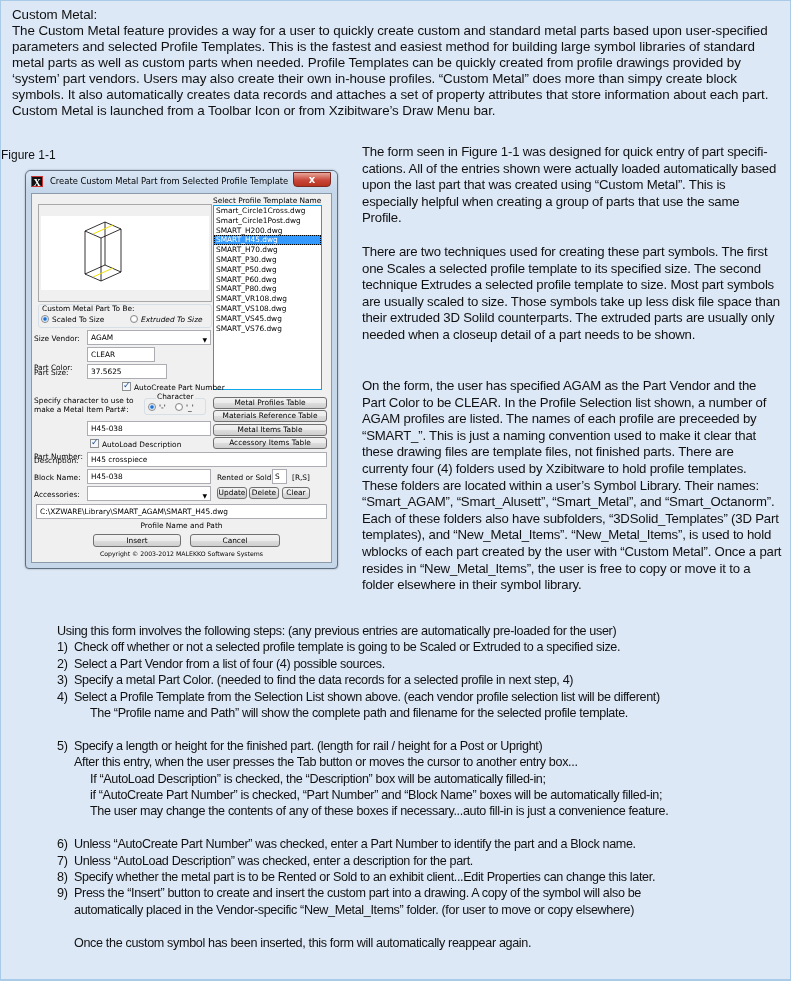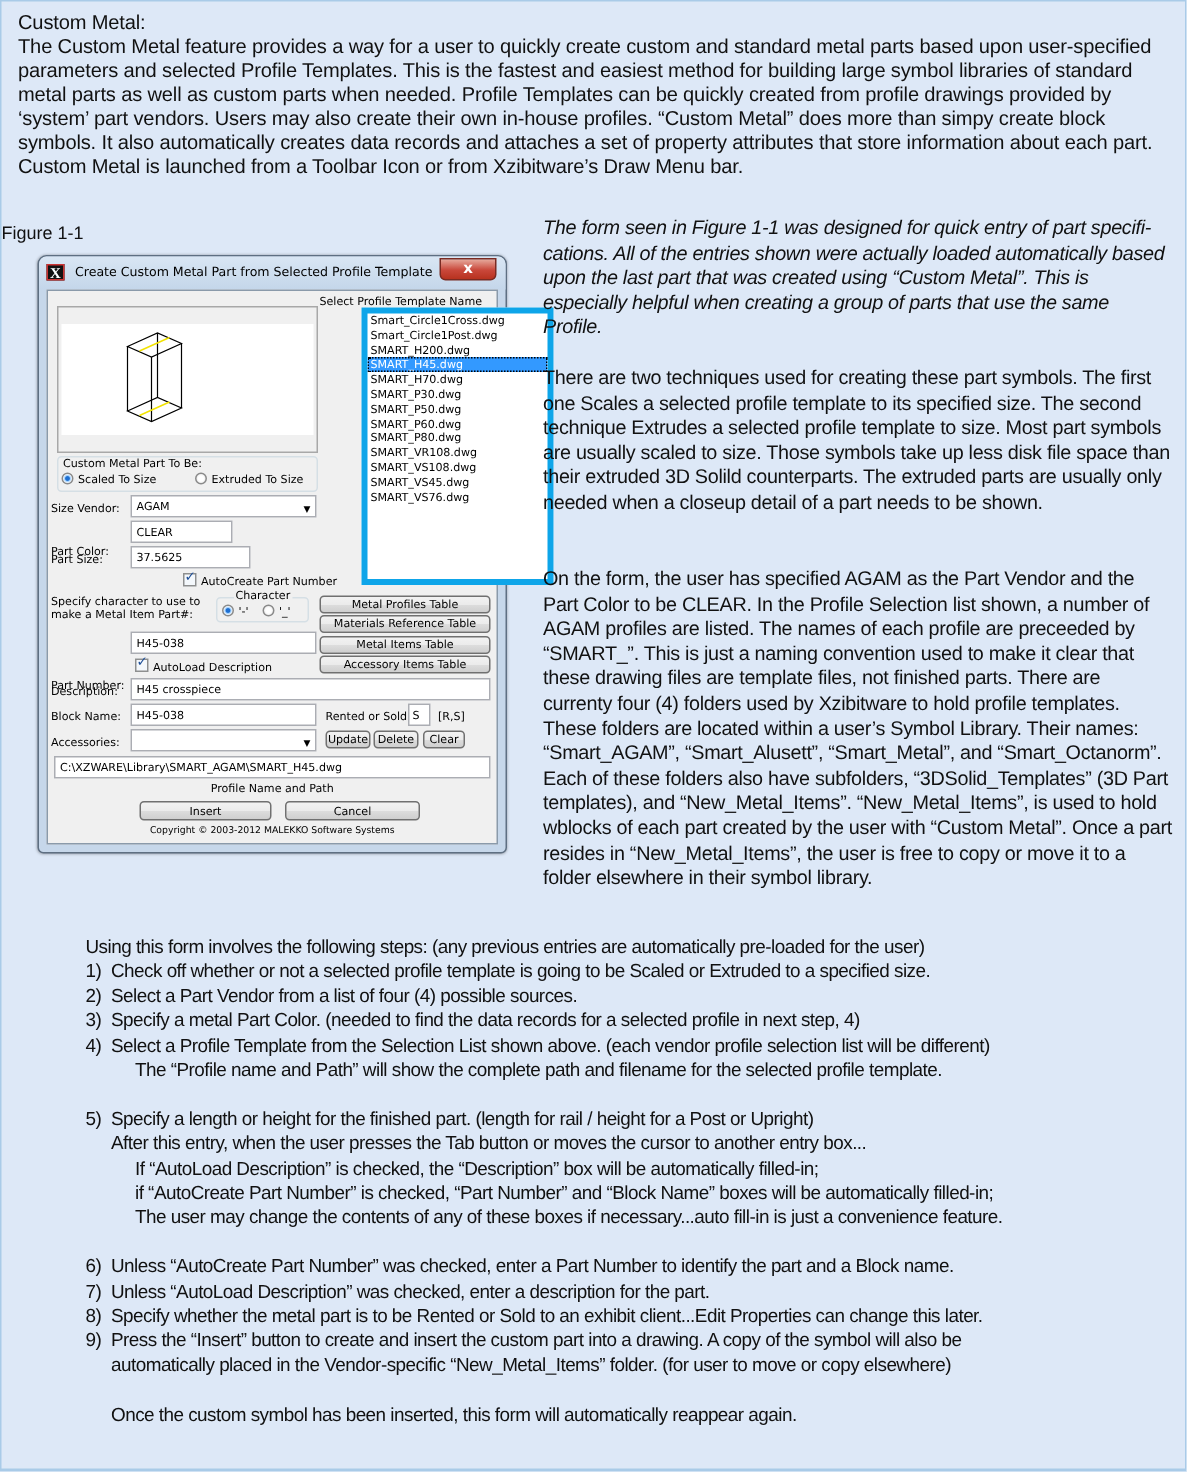--- a/index.html
+++ b/index.html
@@ -26,21 +26,21 @@
                font: bold 10px "DejaVu Sans", sans-serif; text-align: center; line-height: 13px; }
   .client { position: absolute; left: 5px; top: 22px; width: 301px; height: 370px; background: #f0f0f0; border: 1px solid #8a9aaa; }
 
   .dlg { font-family: "DejaVu Sans", sans-serif; font-size: 7.4px; color: #000; white-space: nowrap; }
   .abs { position: absolute; }
 
   .preview-frame { left: 6px; top: 10px; width: 174px; height: 98px; border: 1px solid #a8a8a8; background: #f0f0f0; }
   .preview-canvas { left: 2px; top: 11px; width: 168px; height: 74px; background: #fff; }
 
   .profile-label { left: 181px; top: 2px; }
-  .profile-list { left: 181px; top: 11px; width: 128px; height: 185px; background: #fff; border: 4px solid #0ea5e9; overflow: hidden; margin-left: 28px; }
+  .profile-list { left: 181px; top: 11px; width: 109px; height: 185px; background: #fff; border: 1px solid #0ea5e9; overflow: hidden; }
   .profile-item { display: block; height: 9.8px; line-height: 9.8px; padding-left: 2px; font-size: 7.4px; }
   .profile-item.selected { background: #3399ff; color: #fff; outline: 1px dotted #000; outline-offset: -1px; }
 
   .group-box { border: 1px solid #d5dfe5; border-radius: 3px; }
   .radio { display: inline-block; width: 8px; height: 8px; border-radius: 50%; border: 1px solid #8a8a8a;
            background: radial-gradient(circle, #fff 40%, #ddd 100%); vertical-align: -1px; margin-right: 3px; }
   .radio.on { background: radial-gradient(circle, #1e6fd1 0 30%, #9fd0ff 45%, #fff 70%, #ddd 100%); }
   .checkbox { display: inline-block; width: 9px; height: 9px; border: 1px solid #8e8f8f; background: #f4f8fc;
               vertical-align: -1px; margin-right: 3px; position: relative; }
   .checkbox.on::after { content: "✓"; position: absolute; left: 0px; top: -3px; font-size: 9px; color: #1f4f98; font-weight: bold; }
@@ -112,21 +112,21 @@
         <span class="profile-item">SMART_VS108.dwg</span>
         <span class="profile-item">SMART_VS45.dwg</span>
         <span class="profile-item">SMART_VS76.dwg</span>
       </div>
 
       <div class="abs group-box" style="left:6px; top:110px; width:174px; height:24px;"></div>
       <div class="abs" style="left:10px; top:110px;">Custom Metal Part To Be:</div>
       <div class="abs" style="left:9px; top:121px;">
         <span class="radio on"></span><span>Scaled To Size</span>
       </div>
-      <div class="abs" style="left:98px; top:121px;">
+      <div class="abs" style="left:98px; top:121px;font-style:italic;">
         <span class="radio"></span><span>Extruded To Size</span>
       </div>
 
       <div class="abs" style="left:2px; top:140px;">Size Vendor:</div>
       <div class="abs input" style="left:55px; top:136px; width:124px;">
         <span>AGAM</span>
         <span class="combo-arrow">▼</span>
       </div>
 
       <div class="abs" style="left:2px; top:157px;margin-top:12px;">Part Color:</div>
@@ -183,21 +183,21 @@
       <div class="abs input" style="left:4px; top:310px; width:291px;">C:\XZWARE\Library\SMART_AGAM\SMART_H45.dwg</div>
       <div class="abs" style="left:0; top:327px; width:299px; text-align:center;">Profile Name and Path</div>
 
       <div class="abs btn" style="left:61px; top:340px; width:88px; height:13px; line-height:11px;">Insert</div>
       <div class="abs btn" style="left:158px; top:340px; width:90px; height:13px; line-height:11px;">Cancel</div>
 
       <div class="abs" style="left:0; top:356px; width:299px; text-align:center; font-size:6.2px;">Copyright © 2003-2012 MALEKKO Software Systems</div>
     </div>
   </div>
 
-  <div class="body-text" style="top:143px;font-style:italic;">The form seen in Figure 1-1 was designed for quick entry of part specifi-cations.  All of the entries shown were actually loaded automatically based upon the last part that was created using “Custom Metal”.  This is especially helpful when creating a group of parts that use the same Profile.</div>
+  <div class="body-text" style="top:143px;">The form seen in Figure 1-1 was designed for quick entry of part specifi-cations.  All of the entries shown were actually loaded automatically based upon the last part that was created using “Custom Metal”.  This is especially helpful when creating a group of parts that use the same Profile.</div>
   <div class="body-text" style="top:243px;">There are two techniques used for creating these part symbols.   The first one Scales a selected profile template to its specified size.  The second technique Extrudes a selected profile template to size.  Most part symbols are usually scaled to size.  Those symbols take up less disk file space than their extruded 3D Solild counterparts.  The extruded parts are usually only needed when a closeup detail of a part needs to be shown.</div>
   <div class="body-text" style="top:377px;">On the  form, the user has specified AGAM as the Part Vendor and the Part Color to be CLEAR.  In the Profile Selection list shown, a number of AGAM profiles are listed.  The names of each profile are preceeded by “SMART_”.  This is just a naming convention used to make it clear that these drawing files are template files, not finished parts.    There are currenty four (4) folders used by Xzibitware to hold profile templates. These folders are located within a user’s Symbol Library.   Their names: “Smart_AGAM”, “Smart_Alusett”, “Smart_Metal”, and “Smart_Octanorm”. Each of these folders also have subfolders, “3DSolid_Templates” (3D Part templates), and “New_Metal_Items”.  “New_Metal_Items”, is used to hold wblocks of each part created by the user with “Custom Metal”.  Once a part resides in “New_Metal_Items”, the user is free to copy or move it to a folder elsewhere in their symbol library.</div>
 
   <div class="steps">
     <span class="row">Using this form involves the following steps:  (any previous entries are automatically pre-loaded for the user)</span>
     <span class="row"><span class="num">1)</span><span>Check off whether or not a selected profile template is going to be Scaled or Extruded to a specified size.</span></span>
     <span class="row"><span class="num">2)</span><span>Select a Part Vendor from a list of four (4) possible sources.</span></span>
     <span class="row"><span class="num">3)</span><span>Specify a metal Part Color. (needed to find the data records for a selected profile in next step, 4)</span></span>
     <span class="row"><span class="num">4)</span><span>Select a Profile Template from the Selection List shown above. (each vendor profile selection list will be different)</span></span>
     <span class="row ind2">The “Profile name and Path” will show the complete path and filename for the selected profile template.</span>

